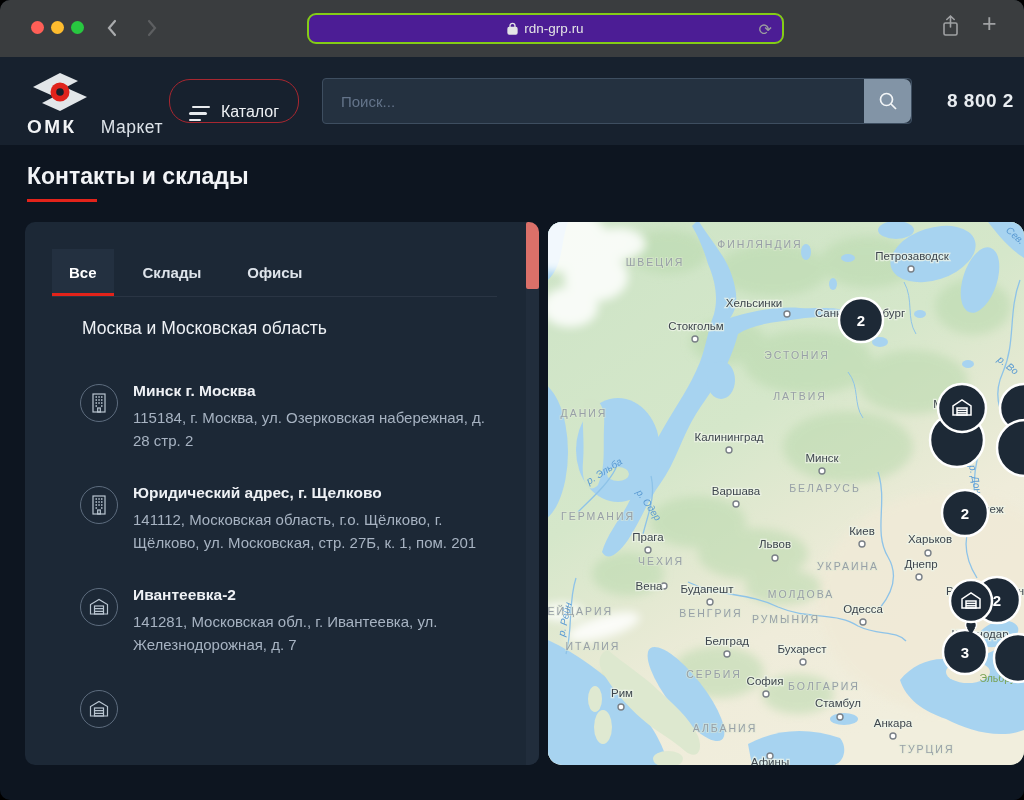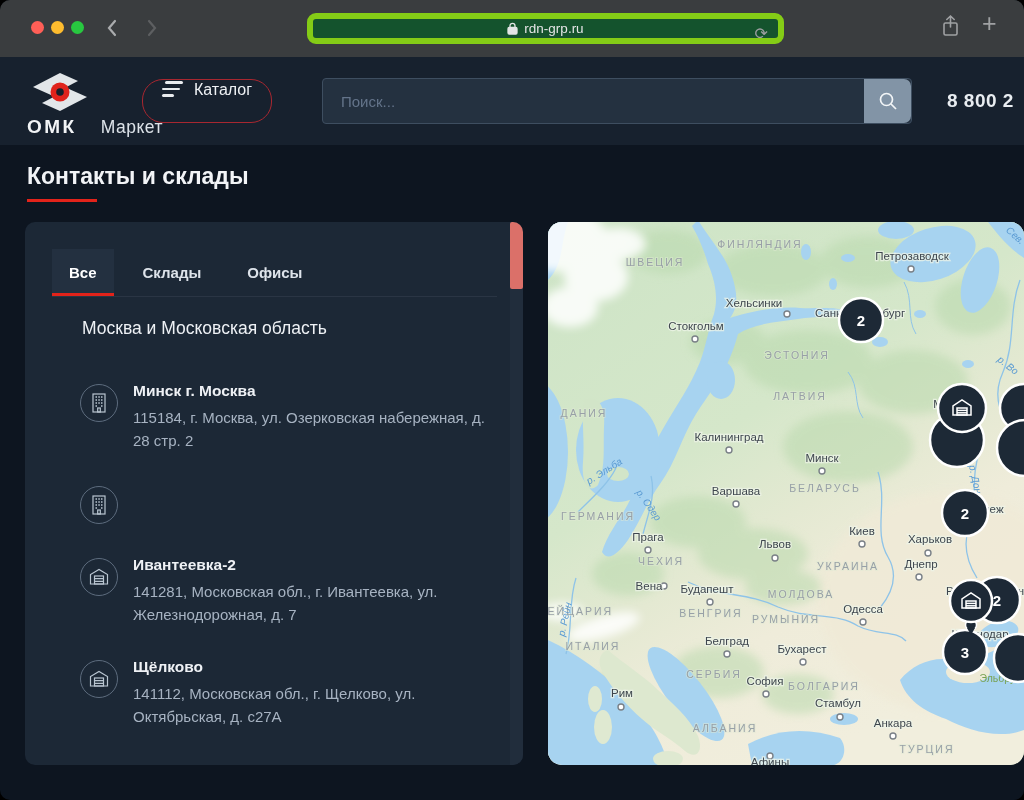--- a/index.html
+++ b/index.html
@@ -6,46 +6,46 @@
   .window{position:absolute;left:0;top:0;width:1024px;height:800px;border-radius:10px;overflow:hidden;background:#0d1520;}
   
   .chrome{position:absolute;left:0;top:0;width:1024px;height:57px;background:#3a3d3f;}
   .traffic{position:absolute;top:21px;width:13px;height:13px;border-radius:50%;}
   .t-red{left:31px;background:#ff5f57;}
   .t-yellow{left:51px;background:#febc2e;}
   .t-green{left:71px;background:#28c840;}
   .navchev{position:absolute;top:15px;width:26px;height:26px;color:#a9abad;}
   .navchev svg{width:26px;height:26px;}
   .chev-fwd{color:#5d5f61;}
-  .urlbar{position:absolute;left:307px;top:13px;width:477px;height:31px;background:#14532d;border:6px solid #84cc16;border-radius:9px;display:flex;align-items:center;justify-content:center;box-sizing:border-box;}
+  .urlbar{position:absolute;left:307px;top:13px;width:477px;height:31px;background:#4c1d95;border:2px solid #84cc16;border-radius:9px;display:flex;align-items:center;justify-content:center;box-sizing:border-box;}
   .urltext{color:#e4e5e6;font-size:13.5px;display:flex;align-items:center;gap:6px;}
   .reload{position:absolute;right:10px;top:5px;color:#9b9d9f;font-size:16px;}
   .chromeicon{position:absolute;top:14px;color:#9fa1a3;}
   
   .siteheader{position:absolute;left:0;top:57px;width:1024px;height:88px;background:#17212e;}
   .logo{position:absolute;left:27px;top:13px;}
   .logotext{position:absolute;left:0;top:46px;white-space:nowrap;display:flex;align-items:baseline;}
   .logo-omk{color:#f2f4f6;font-weight:bold;font-size:19px;letter-spacing:2.5px;}
   .logo-market{color:#dde3e9;font-size:17.5px;margin-left:24px;letter-spacing:.5px;}
-  .catalogbtn{position:absolute;left:142px;top:22px;width:130px;height:44px;border:1.5px solid #a82730;border-radius:21px;box-sizing:border-box;display:flex;align-items:flex-start;justify-content:center;gap:11px;color:#eef1f4;font-size:16px;cursor:pointer;background:transparent;}
+  .catalogbtn{position:absolute;left:169px;top:22px;width:130px;height:44px;border:1.5px solid #a82730;border-radius:21px;box-sizing:border-box;display:flex;align-items:flex-end;justify-content:center;gap:11px;color:#eef1f4;font-size:16px;cursor:pointer;background:transparent;}
   .catbars{display:flex;flex-direction:column;gap:4px;align-items:flex-start;}
   .catbars i{display:block;height:2.5px;background:#e8ebee;border-radius:2px;}
   .cb1{width:18px;margin-left:3px;}
   .cb2{width:18px;}
   .cb3{width:12px;}
   .searchwrap{position:absolute;left:322px;top:21px;width:590px;height:46px;background:#243140;border:1px solid #3e4e60;border-radius:4px;box-sizing:border-box;display:flex;}
   .searchinput{flex:1;background:transparent;border:0;outline:none;color:#c7d1dc;font-size:15px;padding:0 18px;font-family:"Liberation Sans",sans-serif;}
   .searchinput::placeholder{color:#64748a;}
   .searchbtn{width:47px;height:100%;background:#8294a6;border:0;border-radius:0 7px 7px 0;display:flex;align-items:center;justify-content:center;cursor:pointer;}
   .phone{position:absolute;left:947px;top:33px;color:#e9edf1;font-size:19px;font-weight:bold;white-space:nowrap;letter-spacing:.5px;}
   
   .pagetitle{position:absolute;left:27px;top:163px;color:#f2f4f7;font-size:23px;font-weight:bold;}
   .titleline{position:absolute;left:27px;top:199px;width:70px;height:3px;background:#e2231a;}
   
-  .contactscard{position:absolute;left:25px;top:222px;width:498px;height:543px;background:#1c2836;border-radius:10px;overflow:hidden;}
+  .contactscard{position:absolute;left:25px;top:222px;width:498px;height:543px;background:#1c2836;border-radius:10px;overflow:hidden;padding-left:16px;}
   .scrolltrack{position:absolute;right:0;top:0;width:13px;height:100%;background:#212d3c;}
   .scrollthumb{position:absolute;right:0;top:0;width:13px;height:67px;background:#db7069;border-radius:2px;}
   .tabs{position:absolute;left:27px;top:27px;display:flex;align-items:stretch;height:47px;}
   .tab{display:flex;align-items:center;padding:0 17px;color:#dde3ea;font-size:15px;font-weight:bold;cursor:pointer;position:relative;}
   .tab.active{background:#233040;color:#fff;}
   .tab.active::after{content:"";position:absolute;left:0;right:0;bottom:0;height:3.5px;background:#e2231a;}
   .tab+.tab{margin-left:12px;}
   .tabdivider{position:absolute;left:27px;top:74px;width:445px;height:1px;background:#2a3544;}
   .regionheading{position:absolute;left:57px;top:96px;color:#eef1f5;font-size:17.5px;font-weight:normal;}
   .contactlist{position:absolute;left:55px;top:160px;width:420px;}
@@ -195,20 +195,24 @@
                 <line x1="12" y1="8" x2="13.5" y2="8"></line>
               <line x1="6.5" y1="11" x2="8" y2="11"></line>
                 <line x1="9.3" y1="11" x2="10.8" y2="11"></line>
                 <line x1="12" y1="11" x2="13.5" y2="11"></line>
               <line x1="6.5" y1="14" x2="8" y2="14"></line>
                 <line x1="12" y1="14" x2="13.5" y2="14"></line>
             </g>
             <rect x="8.7" y="16" width="2.6" height="4"></rect>
           </svg>
         </div>
+        <div class="ctext">
+          <div class="ctitle">Юридический адрес, г. Щелково</div>
+          <div class="caddr">141112, Московская область, г.о. Щёлково, г. Щёлково, ул. Московская, стр. 27Б, к. 1, пом. 201</div>
+        </div>
       </div>
 
       <div class="citem">
         <div class="ciconwrap">
           <svg width="22" height="20" viewBox="0 0 22 20" fill="none" stroke="#b9c5d1" stroke-width="1.2">
             <path d="M2.5,17 V7.5 L11,2.5 L19.5,7.5 V17 Z"></path>
             <rect x="6.5" y="9" width="9" height="8"></rect>
             <line x1="6.5" y1="11.6" x2="15.5" y2="11.6"></line>
             <line x1="6.5" y1="14.3" x2="15.5" y2="14.3"></line>
           </svg>
@@ -220,24 +224,20 @@
       </div>
 
       <div class="citem">
         <div class="ciconwrap">
           <svg width="22" height="20" viewBox="0 0 22 20" fill="none" stroke="#b9c5d1" stroke-width="1.2">
             <path d="M2.5,17 V7.5 L11,2.5 L19.5,7.5 V17 Z"></path>
             <rect x="6.5" y="9" width="9" height="8"></rect>
             <line x1="6.5" y1="11.6" x2="15.5" y2="11.6"></line>
             <line x1="6.5" y1="14.3" x2="15.5" y2="14.3"></line>
           </svg>
-        </div>
-        <div class="ctext">
-          <div class="ctitle">Щёлково</div>
-          <div class="caddr">141112, Московская обл., г. Щелково, ул. Октябрьская, д. с27А</div>
         </div>
       </div>
 
     </div>
   </div>
 
   <div class="mapcard">
     <svg width="476" height="543" viewBox="0 0 476 543">
       <defs>
         <linearGradient id="landgrad" x1="0" y1="0" x2="0.55" y2="1">

